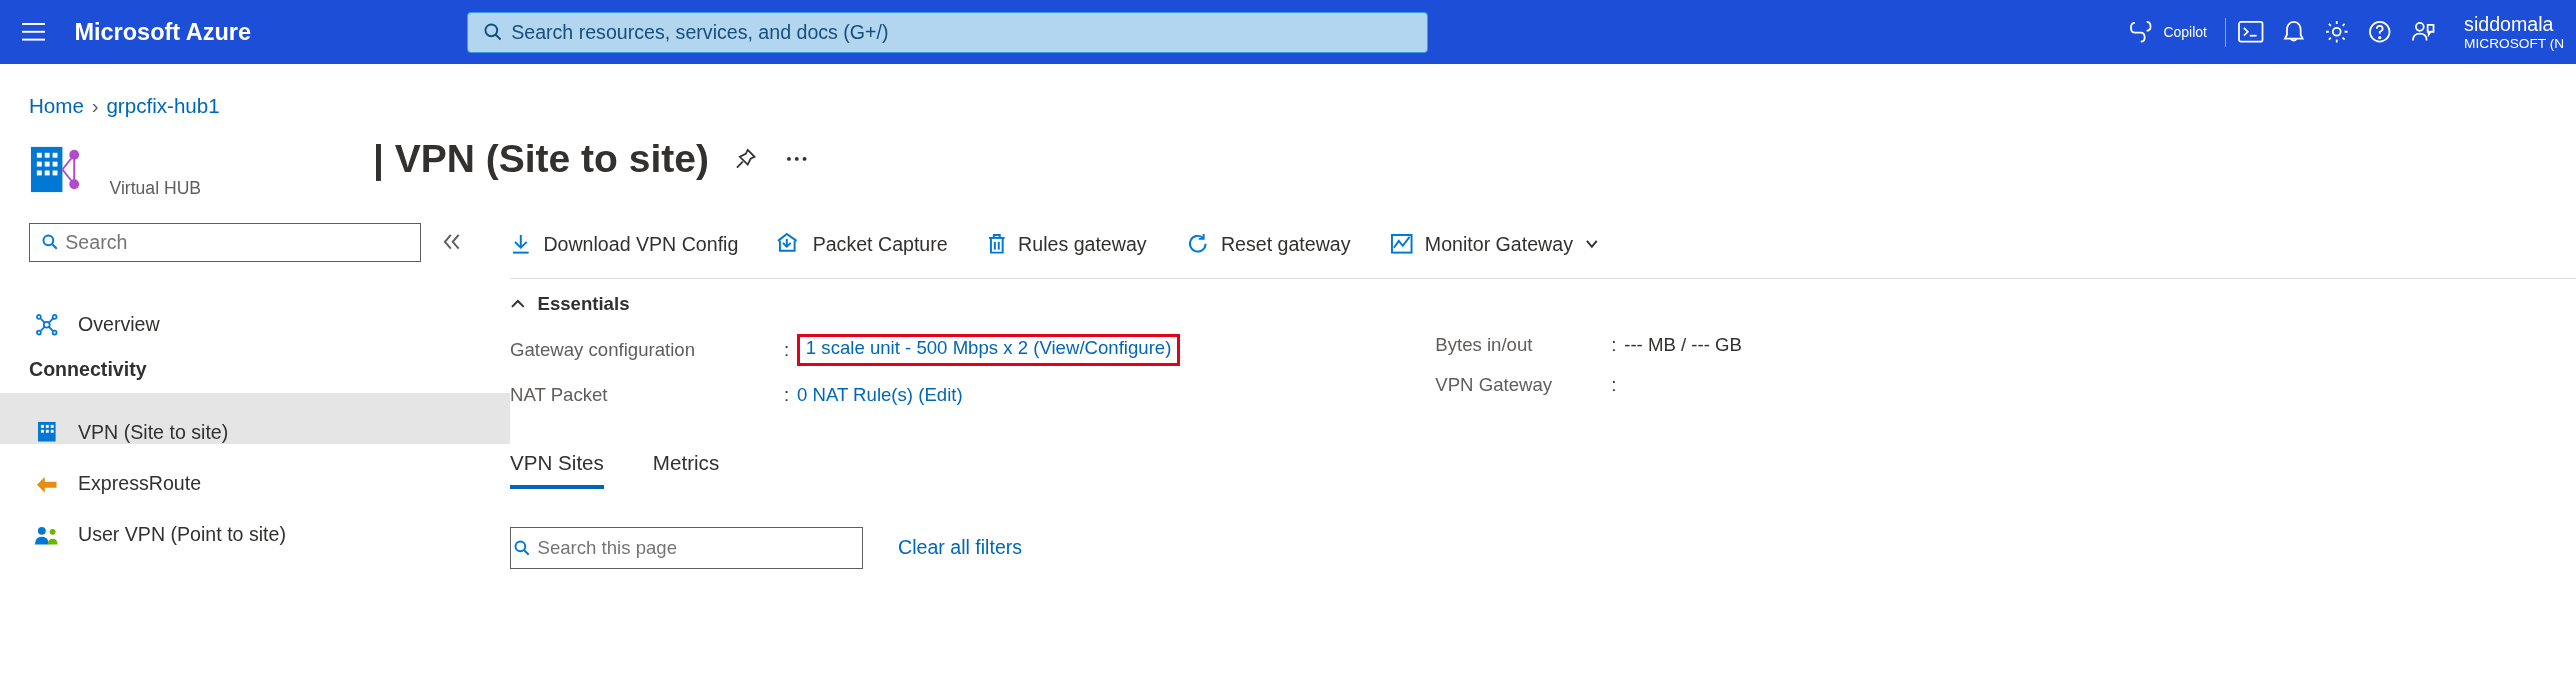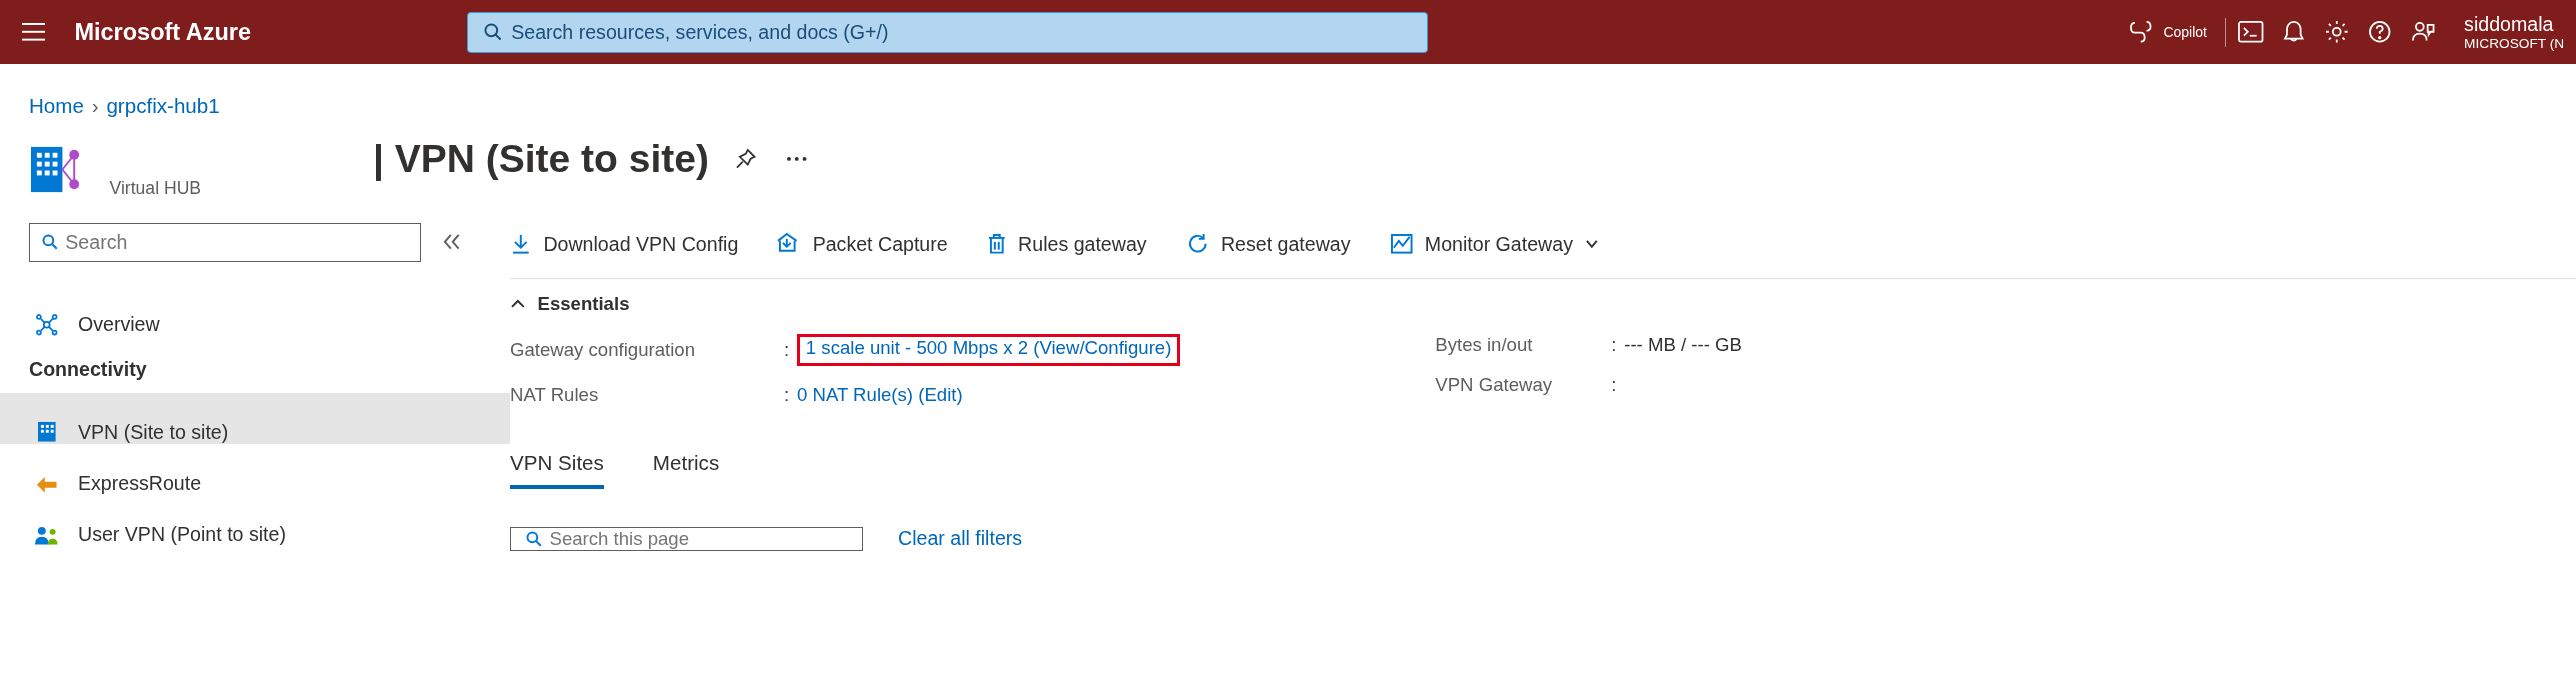--- a/index.html
+++ b/index.html
@@ -1,19 +1,19 @@
 <!DOCTYPE html>
 <html><head>
 <meta charset="utf-8">
 <style>
 * { margin: 0; padding: 0; box-sizing: border-box; font-family: "Segoe UI", Arial, sans-serif; }
 body { background: #fff; color: #323130; width: 2576px; height: 686px; overflow: hidden; }
 
 
-.topbar { height: 64px; background: #7f1d1d; display: flex; align-items: center; color: #fff; padding: 0 11.8px; }
+.topbar { height: 64px; background: #1d4ed8; display: flex; align-items: center; color: #fff; padding: 0 11.8px; }
 .hamburger { width: 43px; height: 43px; display:flex; align-items:center; justify-content:center; cursor:pointer; }
 .brand { font-size: 23.5px; font-weight: 600; margin-left: 19.6px; margin-right: 216px; }
 .searchbar { height: 41px; flex: 0 0 961px; background: #b3d6f0; border-radius: 3.9px; display:flex; align-items:center; padding: 0 15.7px; border:1px solid #3a9be4;}
 .searchbar svg { flex:0 0 auto; }
 .searchbar input { flex:1; border:none; background:transparent; font-size:19.6px; color:#1a4d7a; outline:none; margin-left:9.8px; }
 .searchbar input::placeholder { color:#1a4d7a; }
 .top-spacer { flex:1; }
 .top-btn { height:43px; min-width:43px; display:flex; align-items:center; justify-content:center; cursor:pointer; padding:0 5.9px; }
 .copilot { display:flex; align-items:center; padding:0 13.7px; gap:9.8px; font-size:14px; cursor:pointer;}
 .top-divider { width:1px; height:29px; background:rgba(255,255,255,0.5); margin:0 3.9px;}
@@ -62,21 +62,21 @@
 .kv-row { display:flex; align-items:center; }
 .kv-key { color:#605e5c; width:274px; }
 .kv-sep { margin-right:7.8px;}
 .kv-link { color:#0067b8; cursor:pointer;}
 .kv-boxed { border:3.9px solid #e3001b; padding:0 5.9px 3.9px 5.9px; display:inline-block;}
 .kv-val { color:#323130;}
 .tabs { display:flex; gap:49px; margin-top:45px; font-size:20.6px; border-bottom:1px solid transparent;}
 .tab { padding-bottom:9.8px; cursor:pointer; color:#323130;}
 .tab.active { color:#323130; font-weight:400; border-bottom:4.9px solid #0067b8; }
 .filter-row { display:flex; align-items:center; gap:35px; margin-top:37px;}
-.page-search { height:24px; width:353px; border:1px solid #605e5c; display:flex; align-items:center; padding:0 15px;}
+.page-search { height:42px; width:353px; border:1px solid #605e5c; display:flex; align-items:center; padding:0 3px;}
 .page-search input { border:none; outline:none; font-size:18.6px; flex:1; margin-left:7.8px;}
 .clear-filters { color:#0067b8; font-size:19.6px; cursor:pointer;}
 svg { display:block; }
 </style>
 </head>
 <body>
 
 <div class="topbar">
   <div class="hamburger">
     <svg width="23.5" height="17.6" viewBox="0 0 24 18" stroke="#fff" stroke-width="2">
@@ -323,21 +323,21 @@
     <div class="kv-grid">
       <div class="kv-col">
         <div class="kv-row">
           <span class="kv-key">Gateway configuration</span>
           <span class="kv-sep">:</span>
           <span class="kv-boxed">
             <span class="kv-link">1 scale unit - 500 Mbps x 2 (View/Configure)</span>
           </span>
         </div>
         <div class="kv-row">
-          <span class="kv-key">NAT Rules</span>
+          <span class="kv-key">NAT Packet</span>
           <span class="kv-sep">:</span>
           <span class="kv-link">0 NAT Rule(s) (Edit)</span>
         </div>
       </div>
       <div class="kv-col">
         <div class="kv-row">
           <span class="kv-key" style="width:176px">Bytes in/out</span>
           <span class="kv-sep">:</span>
           <span class="kv-val">--- MB / --- GB</span>
         </div>

